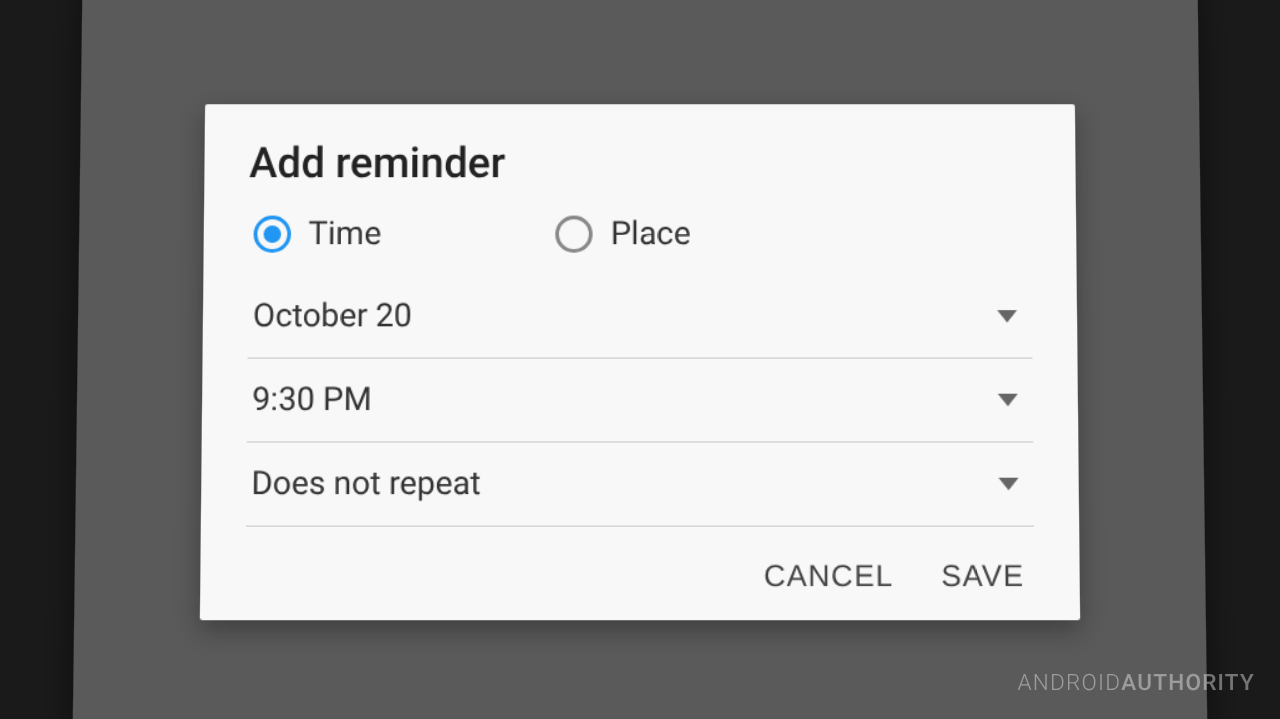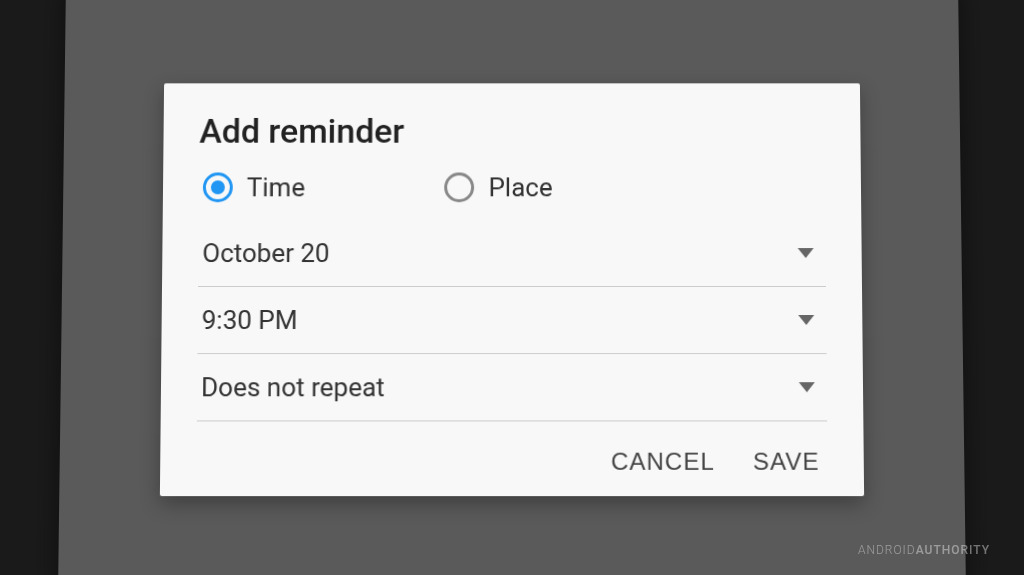--- a/index.html
+++ b/index.html
@@ -108,23 +108,23 @@
       font-weight: 500;
       color: #444;
       letter-spacing: 1px;
       cursor: pointer;
       background: none;
       border: none;
     }
     .watermark {
       position: absolute;
       bottom: 18px;
-      right: 34px;
+      right: 20px;
       color: rgba(255,255,255,0.4);
-      font-size: 12px;
+      font-size: 18px;
       font-weight: 300;
       letter-spacing: 1px;
     }
     .watermark .bold {
       font-weight: 500;
     }
   </style>
 </head>
 <body>
 

